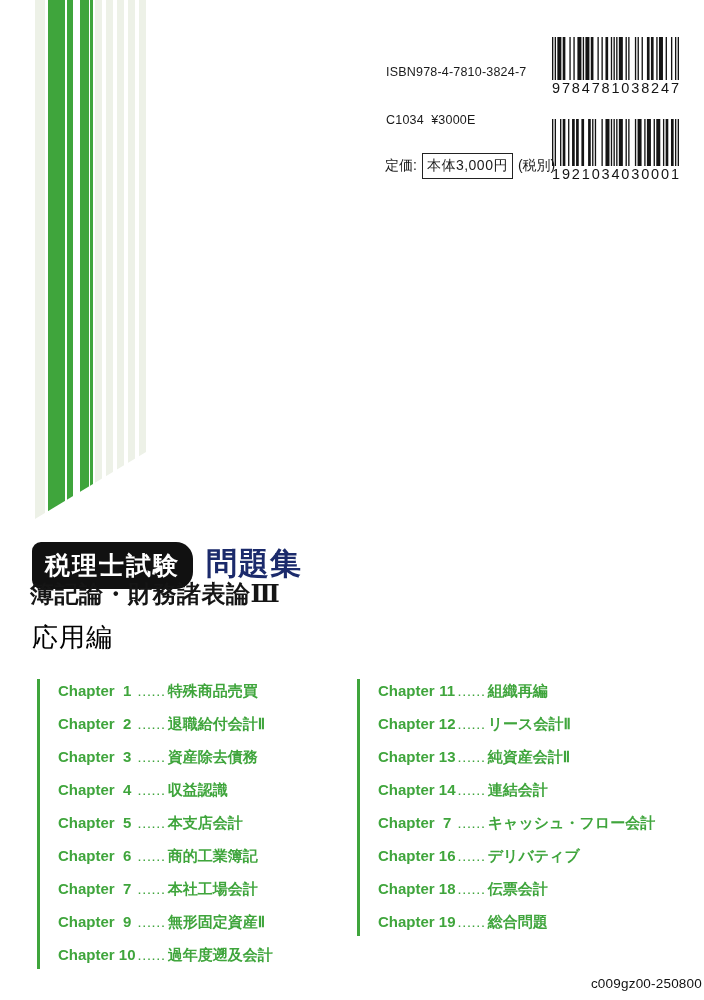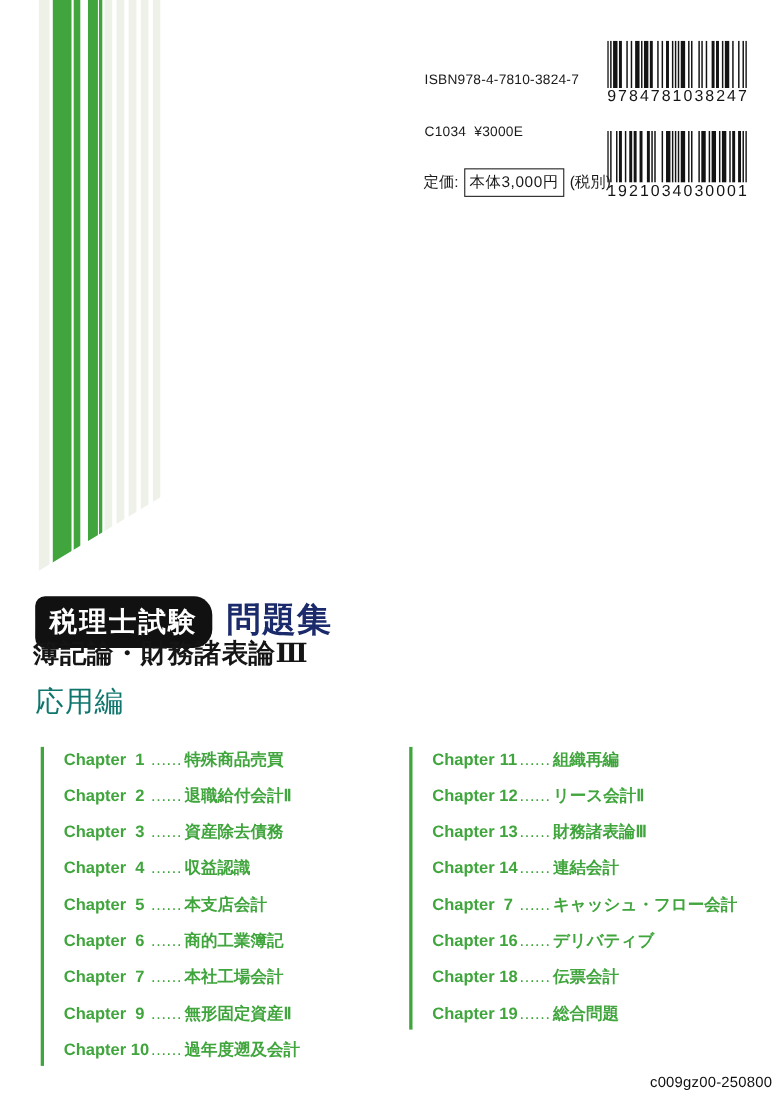--- a/index.html
+++ b/index.html
@@ -25,27 +25,27 @@
   .price-row{left:385px;top:153px;display:flex;align-items:center;gap:5px;font-size:14px;}
   .price-box{border:1.5px solid #222;padding:3px 4px;font-size:14px;letter-spacing:.5px;}
 
   
   .badge{left:32px;top:542px;width:161px;height:47px;background:var(--ink);
     border-radius:9px 17px 17px 9px;display:flex;align-items:center;justify-content:center;text-align:center;}
   .badge span{color:#fff;font-size:25px;font-weight:bold;letter-spacing:2px;}
   .series{left:206px;top:543px;font-size:31px;font-weight:bold;color:var(--navy);letter-spacing:1px;}
   .book-title{left:30px;top:578px;font-size:24px;font-weight:600;color:#151515;
     font-family:"DejaVu Serif","Liberation Serif",serif;letter-spacing:.5px;}
-  .subtitle{left:32px;top:620px;font-size:26px;font-weight:400;color:#0f766e;letter-spacing:1px;}
+  .subtitle{left:32px;top:620px;font-size:26px;font-weight:400;color:#000000;letter-spacing:1px;}
 
   
   .ch-col{display:flex;flex-direction:column;gap:13px;border-left:3px solid var(--green);
     padding-left:18px;padding-top:2px;padding-bottom:4px;}
   .ch-col-left{left:37px;top:679px;}
-  .ch-col-right{left:372px;top:679px;}
+  .ch-col-right{left:357px;top:679px;}
   .ch-row{line-height:20px;font-size:15px;color:var(--green);white-space:nowrap;}
   .ch-label{font-weight:bold;}
   .ch-num{display:inline-block;width:17px;text-align:center;font-weight:bold;margin-left:4px;}
   .ch-dots{letter-spacing:-1px;margin-left:1px;}
   .ch-title{font-weight:600;margin-left:3px;}
 
   .footer-code{right:2px;top:976px;font-size:13.5px;letter-spacing:.2px;color:#111;}
 </style>
 </head>
 <body style="--green: #3fa53c; --light: #edf1e7; --navy: #1b2a6b; --ink: #111111;">
@@ -184,21 +184,21 @@
     <div class="ch-row"><span class="ch-label">Chapter</span><span class="ch-num">4</span><span class="ch-dots">……</span><span class="ch-title">収益認識</span></div>
     <div class="ch-row"><span class="ch-label">Chapter</span><span class="ch-num">5</span><span class="ch-dots">……</span><span class="ch-title">本支店会計</span></div>
     <div class="ch-row"><span class="ch-label">Chapter</span><span class="ch-num">6</span><span class="ch-dots">……</span><span class="ch-title">商的工業簿記</span></div>
     <div class="ch-row"><span class="ch-label">Chapter</span><span class="ch-num">7</span><span class="ch-dots">……</span><span class="ch-title">本社工場会計</span></div>
     <div class="ch-row"><span class="ch-label">Chapter</span><span class="ch-num">9</span><span class="ch-dots">……</span><span class="ch-title">無形固定資産Ⅱ</span></div>
     <div class="ch-row"><span class="ch-label">Chapter</span><span class="ch-num">10</span><span class="ch-dots">……</span><span class="ch-title">過年度遡及会計</span></div>
   </div>
 <div id="chapters-right" class="abs ch-col ch-col-right">
     <div class="ch-row"><span class="ch-label">Chapter</span><span class="ch-num">11</span><span class="ch-dots">……</span><span class="ch-title">組織再編</span></div>
     <div class="ch-row"><span class="ch-label">Chapter</span><span class="ch-num">12</span><span class="ch-dots">……</span><span class="ch-title">リース会計Ⅱ</span></div>
-    <div class="ch-row"><span class="ch-label">Chapter</span><span class="ch-num">13</span><span class="ch-dots">……</span><span class="ch-title">財務諸表論Ⅲ</span></div>
+    <div class="ch-row"><span class="ch-label">Chapter</span><span class="ch-num">13</span><span class="ch-dots">……</span><span class="ch-title">純資産会計Ⅱ</span></div>
     <div class="ch-row"><span class="ch-label">Chapter</span><span class="ch-num">14</span><span class="ch-dots">……</span><span class="ch-title">連結会計</span></div>
     <div class="ch-row"><span class="ch-label">Chapter</span><span class="ch-num">7</span><span class="ch-dots">……</span><span class="ch-title">キャッシュ・フロー会計</span></div>
     <div class="ch-row"><span class="ch-label">Chapter</span><span class="ch-num">16</span><span class="ch-dots">……</span><span class="ch-title">デリバティブ</span></div>
     <div class="ch-row"><span class="ch-label">Chapter</span><span class="ch-num">18</span><span class="ch-dots">……</span><span class="ch-title">伝票会計</span></div>
     <div class="ch-row"><span class="ch-label">Chapter</span><span class="ch-num">19</span><span class="ch-dots">……</span><span class="ch-title">総合問題</span></div>
   </div>
 
 <div class="abs footer-code">c009gz00-250800</div>
 
 </body></html>

